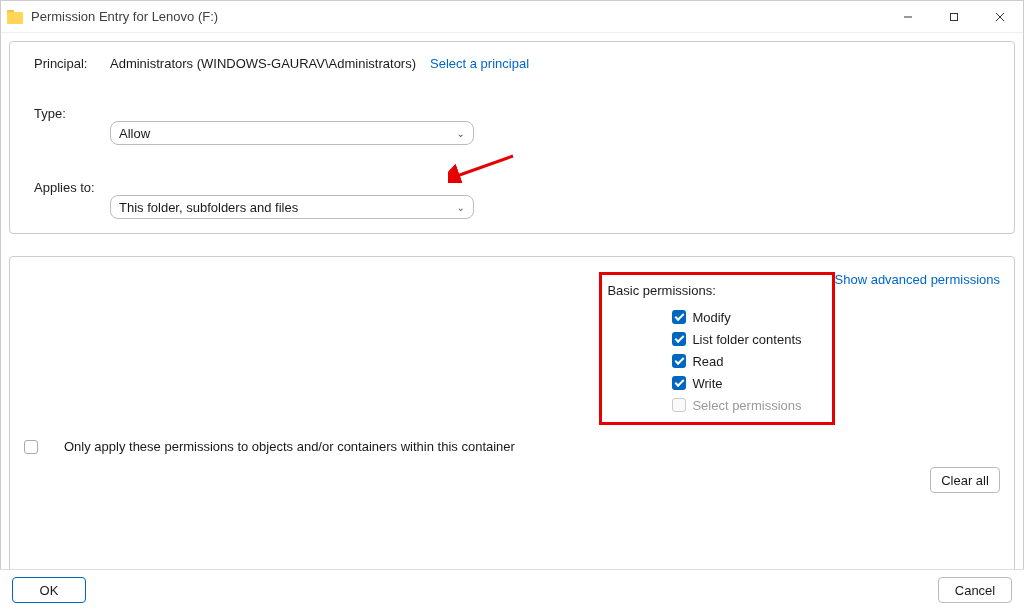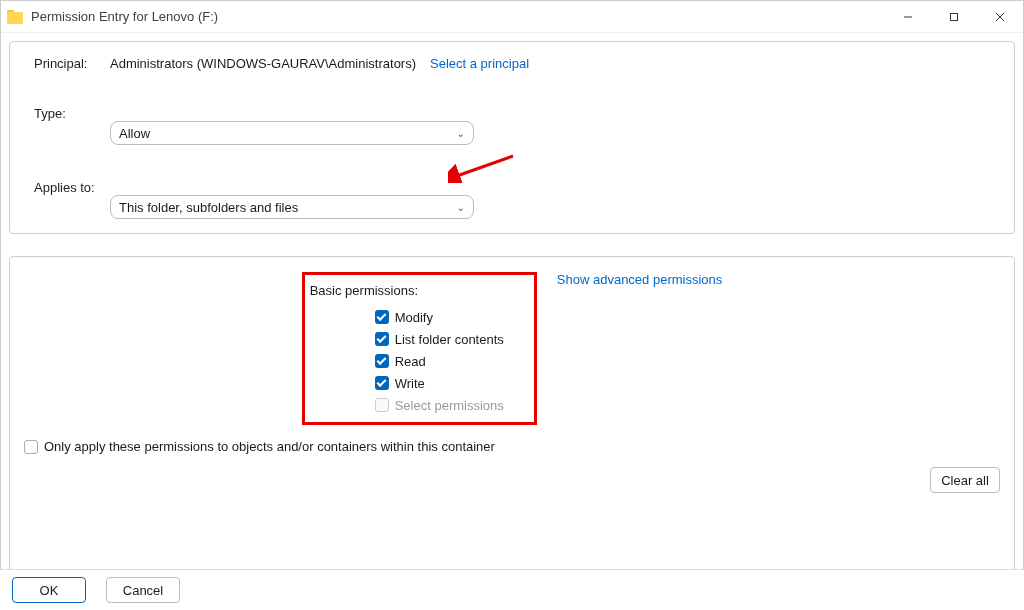--- a/index.html
+++ b/index.html
@@ -102,22 +102,21 @@
     margin-top: 22px;
     border: 1px solid #ccc;
     border-radius: 4px;
     padding: 15px 14px;
     position: relative;
     height: 380px;
     background: #fff;
   }
   .perm-header-row {
     display: flex;
-    justify-content: center;
-    gap: 20px;
+    justify-content: flex-end;
   }
   .highlight-box {
     border: 3px solid #e60000;
     padding: 8px 30px 6px 5px;
   }
   .highlight-box .heading {
     margin-bottom: 8px;
   }
   .check-list { padding-left: 65px; }
   .check-item {
@@ -147,40 +146,41 @@
   }
   .chk.disabled {
     border: 1px solid #ccc;
     background: #fafafa;
   }
   .check-item.disabled { color: #9a9a9a; }
 
   .only-apply-row {
     display: flex; align-items: center;
     margin-top: 14px;
+    gap: 20px;
   }
 
   .clear-btn {
     position: absolute;
     right: 14px;
     top: 210px;
     width: 70px; height: 26px;
     border: 1px solid #bbb;
     border-radius: 4px;
     background: #fff;
     display: flex; align-items: center; justify-content: center;
   }
 
   .footer {
     position: fixed;
     left: 0; bottom: 0;
     width: 1024px;
     padding: 7px 12px;
     display: flex;
-    justify-content: flex-start;
+    justify-content: space-between;
     gap: 20px;
     border-top: 1px solid #ddd;
     background: #fff;
   }
   .btn {
     min-width: 74px;
     height: 26px;
     border: 1px solid #bbb;
     border-radius: 4px;
     display: flex; align-items: center; justify-content: center;

